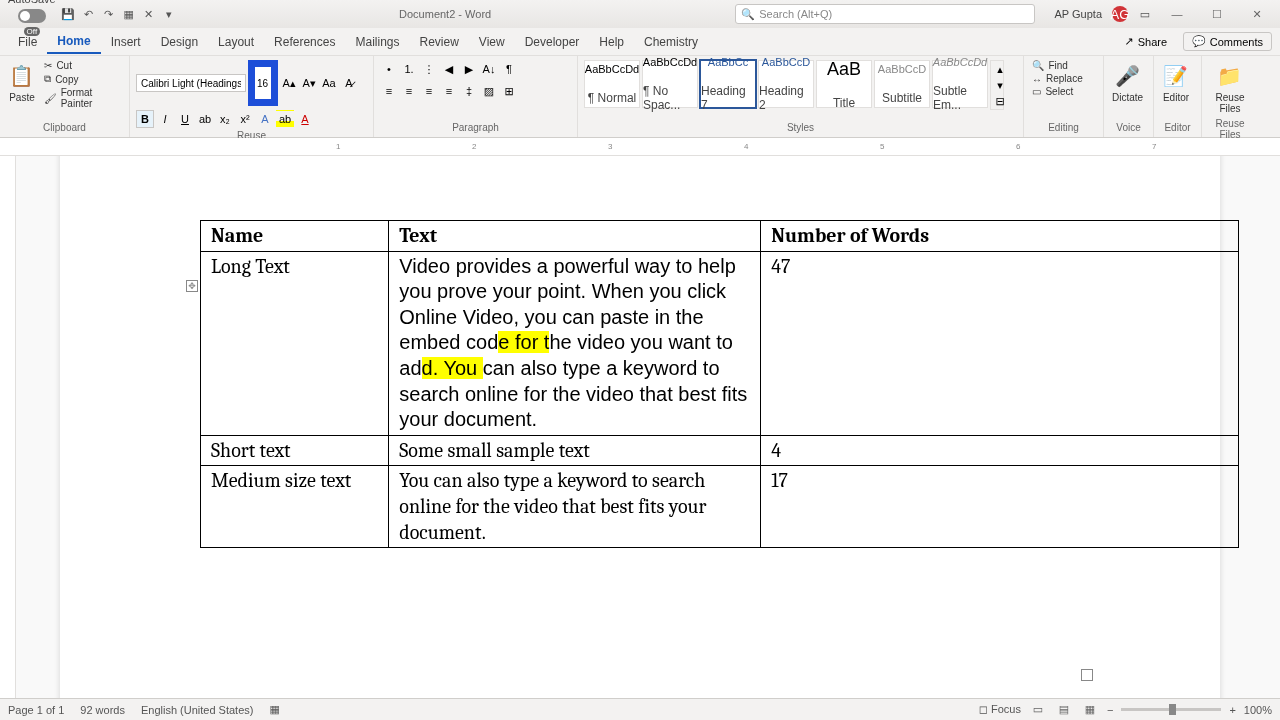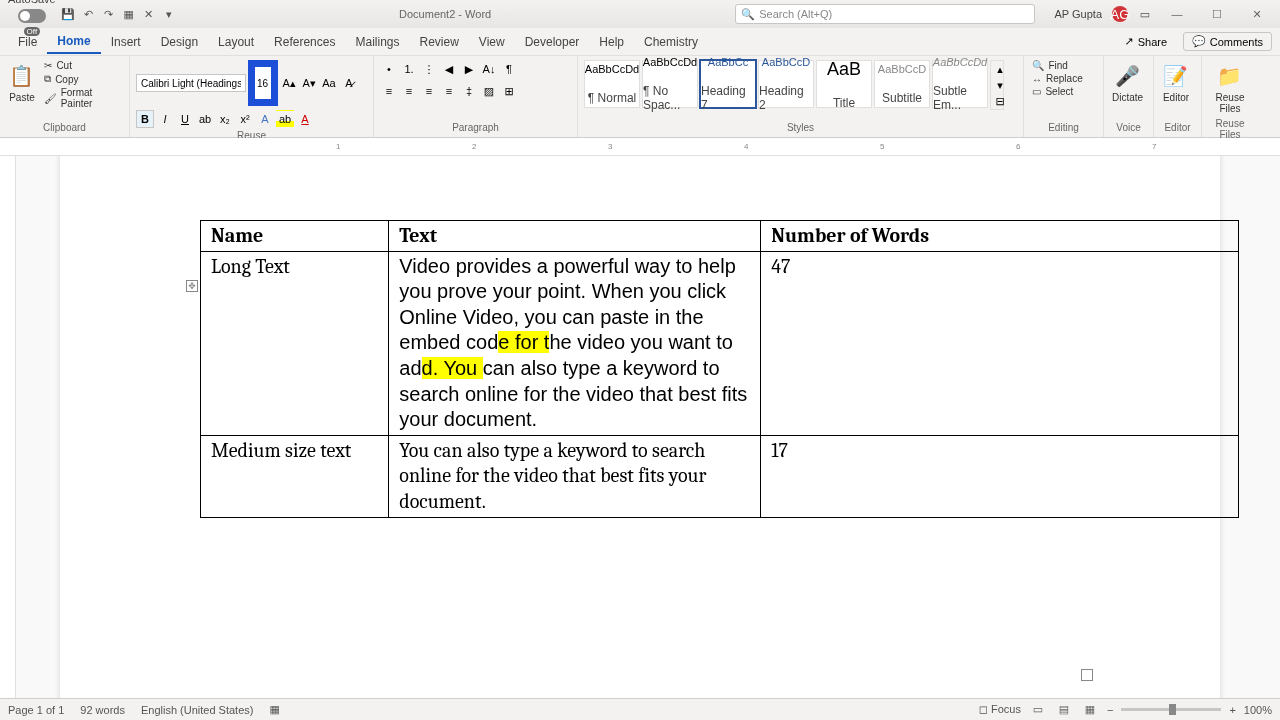--- a/index.html
+++ b/index.html
@@ -322,20 +322,25 @@
         <th class="col1">Name</th>
         <th class="col2">Text</th>
         <th class="col3">Number of Words</th>
       </tr>
       <tr>
         <td>Long Text</td>
         <td><span>Video provides a powerful way to help you prove your point. When you click Online Video, you can paste in the embed cod</span><span class="highlight">e for t</span><span>he video you want to ad</span><span class="highlight">d. You </span><span>can also type a keyword to search online for the video that best fits your document.</span></td>
         <td>47</td>
       </tr>
       <tr>
+        <td>Short text</td>
+        <td>Some small sample text</td>
+        <td>4</td>
+      </tr>
+      <tr>
         <td>Medium size text</td>
         <td>You can also type a keyword to search online for the video that best fits your document.</td>
         <td>17</td>
       </tr>
     </tbody>
       </table>
     <div class="table-handle th-br"></div>
   </div>
 </div>
 

